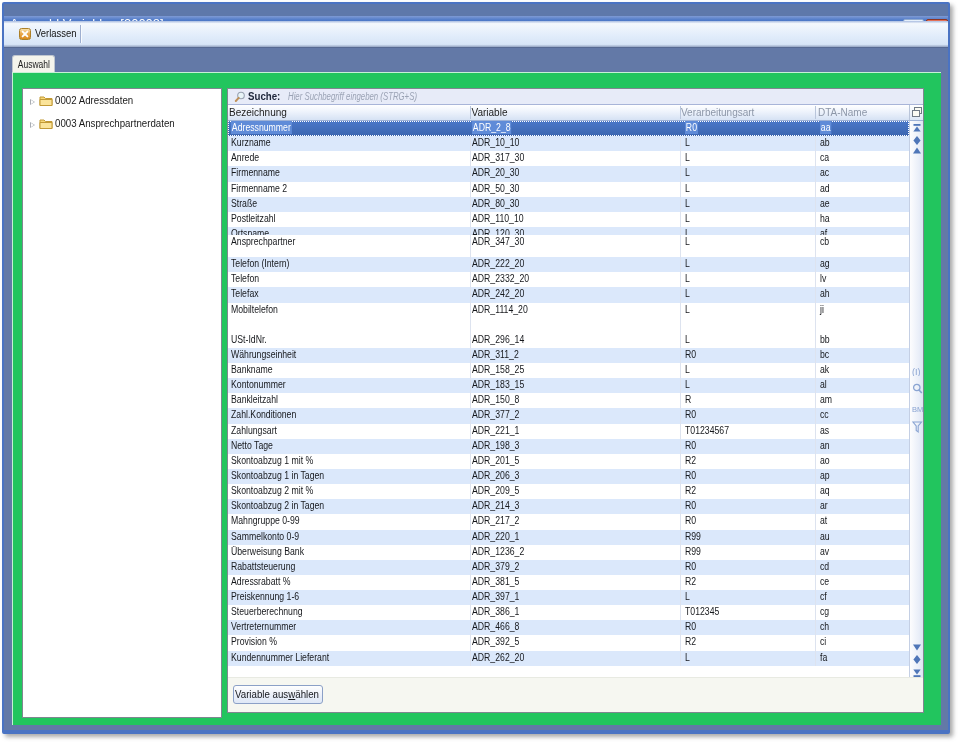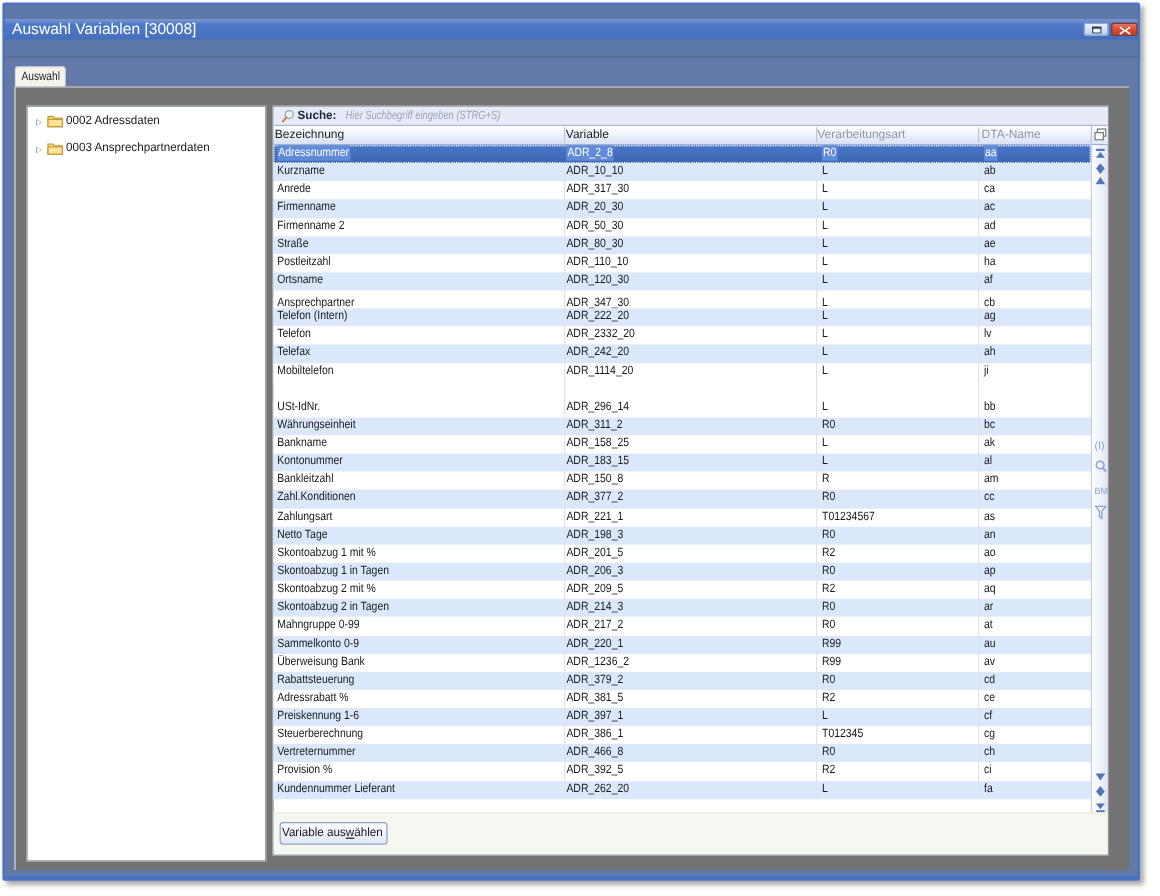--- a/index.html
+++ b/index.html
@@ -13,21 +13,21 @@
 #b-close svg { position:absolute; left:5px; top:1px; }
 
 #tool { position:absolute; left:0; top:17px; width:944px; height:26px; background:linear-gradient(#a9bce0,#f4f8fd 10%,#e2edfb 55%,#d7e5f7 90%,#93a3c1); }
 #tool .ticon { position:absolute; left:15px; top:7px; width:12px; height:12px; border-radius:2.5px; border:1px solid #ad8027; background:linear-gradient(#f7e3af,#eaaa4e 45%,#d98a1c); }
 #tool .tlbl { position:absolute; left:31px; top:0; height:26px; line-height:25px; font-size:10.5px; color:#111; }
 #tool .tsep { position:absolute; left:76px; top:4px; width:1px; height:18px; background:#9eafd0; box-shadow:1px 0 0 #f8fbfe; }
 
 #tabc { position:absolute; left:0; top:43px; width:944px; height:682.5px; background:#6379a7; border-top:1px solid #566992; }
 #tab1 { position:absolute; left:8px; top:7px; width:43px; height:18px; background:#f4f4ec; border:1px solid #bfc6cf; border-bottom:none; border-radius:3px 3px 0 0; font-size:10px; color:#1d1d1d; text-align:center; line-height:17px; }
 #tab1 span { display:inline-block; transform:scaleX(.85); transform-origin:50% 50%; }
-#page { position:absolute; left:8px; top:24px; width:929px; height:653px; background:#737373; border-left:1px solid rgba(255,255,255,.75); border-top:1px solid rgba(255,255,255,.75); }
+#page { position:absolute; left:8px; top:24px; width:929px; height:653px; background:#22c55e; border-left:1px solid rgba(255,255,255,.75); border-top:1px solid rgba(255,255,255,.75); }
 .cx90 { display:inline-block; transform:scaleX(.97); transform-origin:0 50%; white-space:pre; }
 
 #tree { position:absolute; left:9px; top:15px; width:200px; height:630px; background:#fff; border:1px solid #7f8790; }
 .titem { position:absolute; left:31.5px; font-size:10px; color:#1a1a1a; }
 .texp { position:absolute; width:0; height:0; border-top:3.5px solid transparent; border-bottom:3.5px solid transparent; border-left:5px solid #a9adb3; }
 .texp:after { content:""; position:absolute; left:-4.5px; top:-2.5px; width:0; height:0; border-top:2.5px solid transparent; border-bottom:2.5px solid transparent; border-left:3.5px solid #fff; }
 
 #grid { position:absolute; left:214px; top:15px; width:697px; height:625px; background:#fff; border:1px solid #7f8790; }
 #search { position:absolute; left:0; top:0; width:695px; height:16px; background:#e7ebf8; border-bottom:1px solid #a8b4d8; }
 #search .slbl { position:absolute; left:20px; top:0; line-height:15px; font-size:10px; font-weight:bold; color:#20283d; }
@@ -56,20 +56,29 @@
 <div id="win">
   <div id="tbar">Auswahl Variablen [30008]
     <span class="wbtn" id="b-rest">
         <i></i>
       </span>
     <span class="wbtn" id="b-close">
         <svg width="11" height="9" viewBox="0 0 11 9">
           <path d="M1.8 1 L5.5 3.9 L9.2 1 L10.3 2.1 L6.9 4.5 L10.3 6.9 L9.2 8 L5.5 5.1 L1.8 8 L0.7 6.9 L4.1 4.5 L0.7 2.1 Z" fill="#fff"></path>
         </svg>
       </span>
+  </div>
+  <div id="tool">
+    <span class="ticon">
+        <svg width="10" height="10" viewBox="0 0 10 10" style="position:absolute;left:0;top:0">
+          <path d="M2.6 2.6 L7.4 7.4 M7.4 2.6 L2.6 7.4" stroke="#fff" stroke-width="1.9" stroke-linecap="round"></path>
+        </svg>
+      </span>
+    <span class="tlbl"><span class="cx90" style="transform:scaleX(.9)">Verlassen</span></span>
+    <span class="tsep"></span>
   </div>
   <div id="tabc">
     <div id="tab1"><span>Auswahl</span></div>
     <div id="page">
       <div id="tree">
         <span class="texp" style="left:7px;top:10px"></span>
         <svg style="position:absolute;left:16px;top:6px" width="14" height="12" viewBox="0 0 14 12">
             <path d="M1 2 h4 l1.5 1.5 H13 v7 H1 Z" fill="#f7d778" stroke="#c29a36" stroke-width="1"></path>
             <path d="M1 4.5 h12 v6 H1 Z" fill="#fbe49a" stroke="#c29a36" stroke-width="1"></path>
           </svg>
@@ -145,21 +154,21 @@
               <span class="ct" style="left:244px">ADR_110_10</span>
               <span class="ct" style="left:456.5px">L</span>
               <span class="ct" style="left:591.5px">ha</span>
             </div>
 <div class="row alt" style="top:106px;height:15px">
               <span class="ct" style="left:2.5px">Ortsname</span>
               <span class="ct" style="left:244px">ADR_120_30</span>
               <span class="ct" style="left:456.5px">L</span>
               <span class="ct" style="left:591.5px">af</span>
             </div>
-<div class="row wht" style="top:125px;height:15px">
+<div class="row wht" style="top:114px;height:15px">
               <span class="ct" style="left:2.5px">Ansprechpartner</span>
               <span class="ct" style="left:244px">ADR_347_30</span>
               <span class="ct" style="left:456.5px">L</span>
               <span class="ct" style="left:591.5px">cb</span>
             </div>
 <div class="row alt" style="top:136px;height:15px">
               <span class="ct" style="left:2.5px">Telefon (Intern)</span>
               <span class="ct" style="left:244px">ADR_222_20</span>
               <span class="ct" style="left:456.5px">L</span>
               <span class="ct" style="left:591.5px">ag</span>

